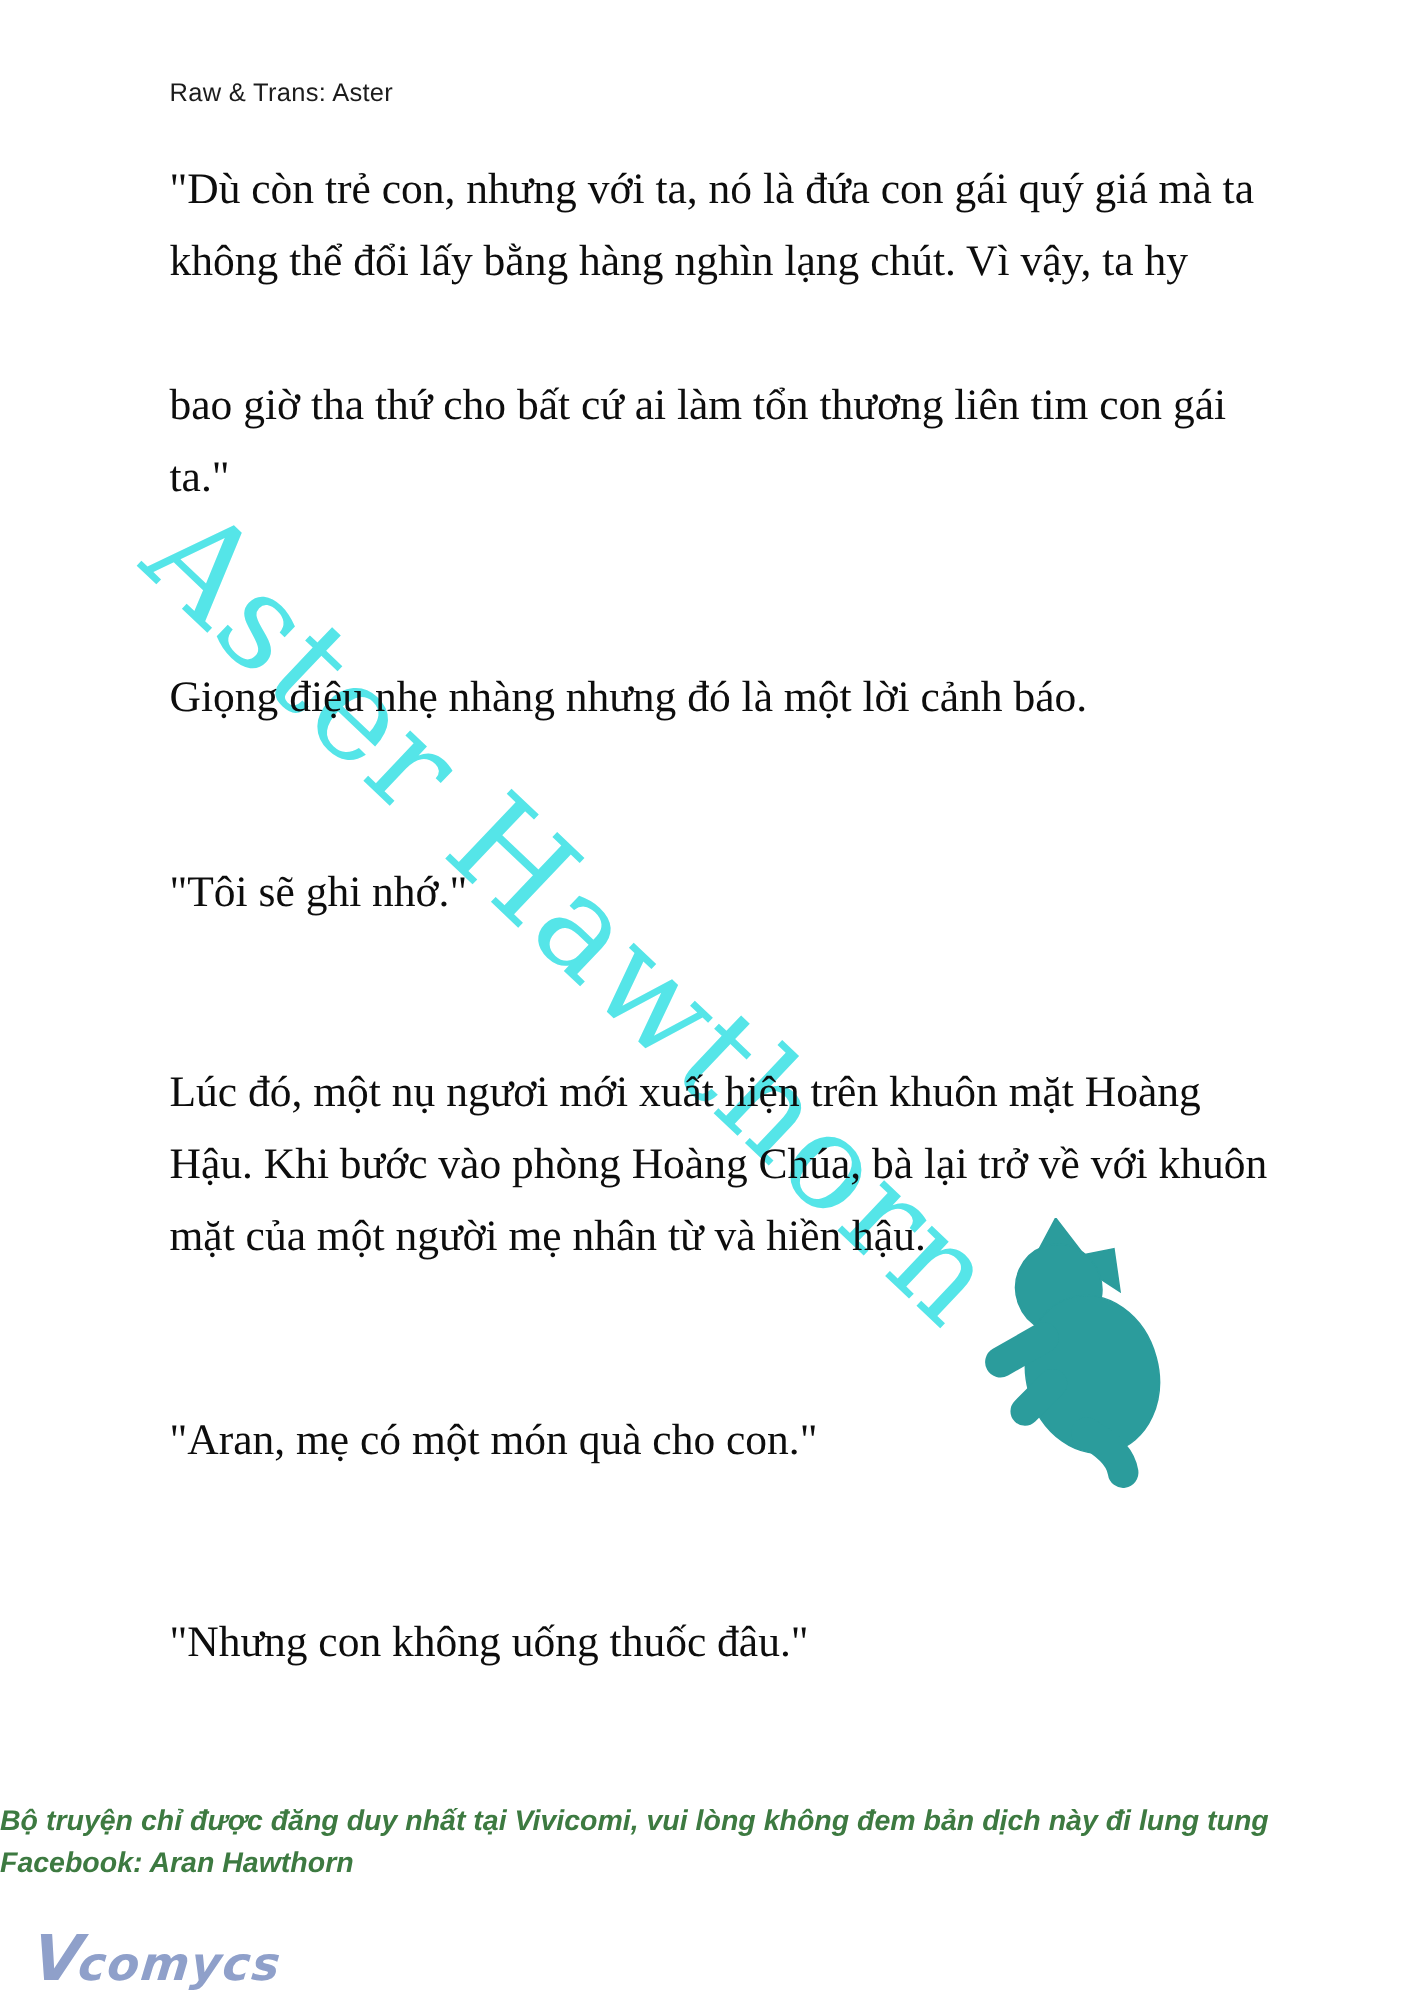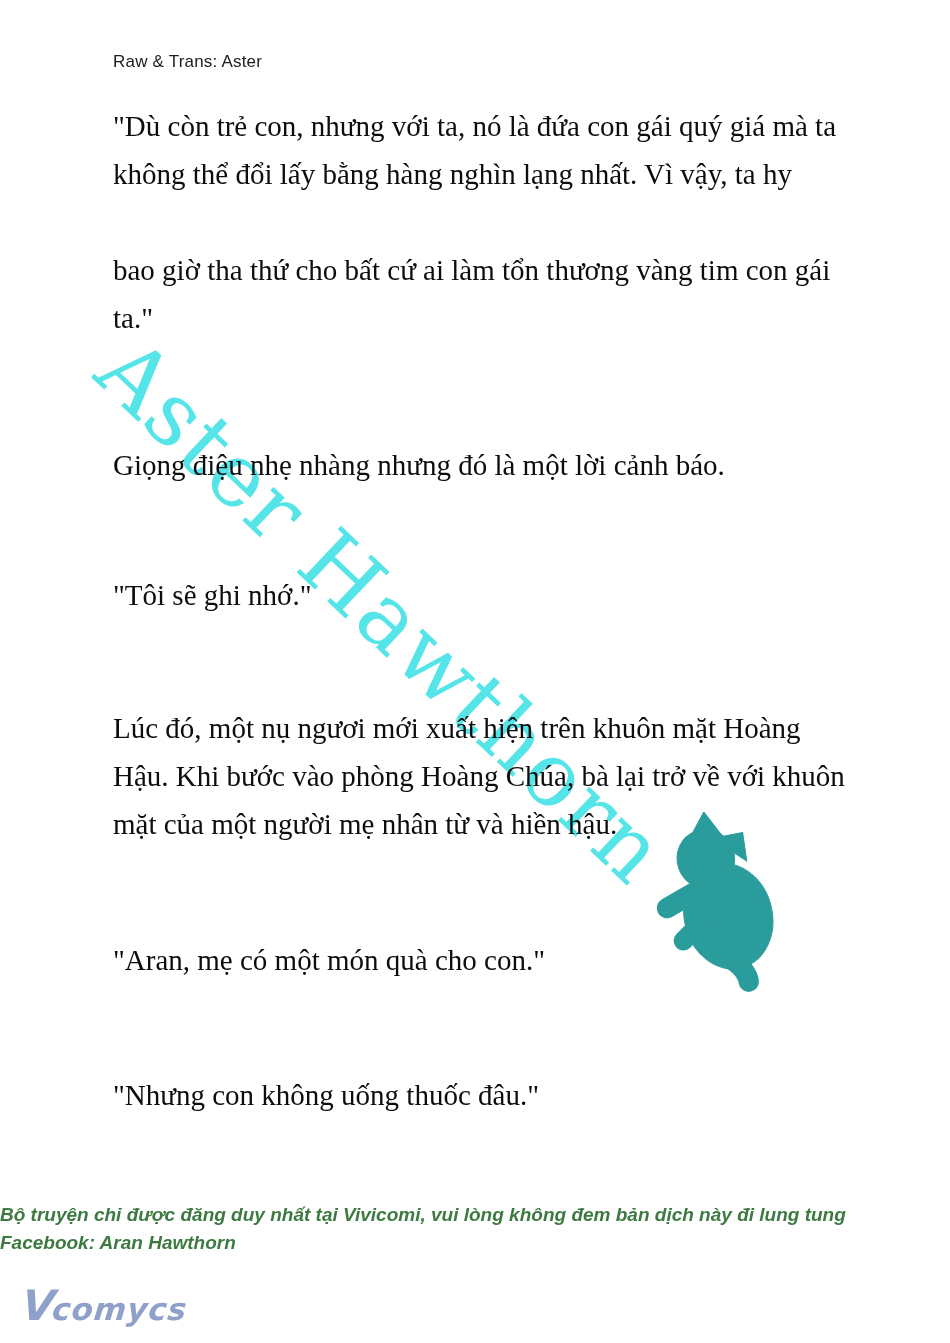--- a/index.html
+++ b/index.html
@@ -70,23 +70,23 @@
 
 <div class="page">
 
   <div class="header-credit">Raw &amp; Trans: Aster</div>
 
   <div class="watermark" style="color: rgb(85, 229, 232);">Aster Hawthorn</div>
 
   <div class="body-text">
     <p class="para p1">
       <span class="line">"Dù còn trẻ con, nhưng với ta, nó là đứa con gái quý giá mà ta</span><br>
-      <span class="line">không thể đổi lấy bằng hàng nghìn lạng nhất. Vì vậy, ta hy</span><br>
+      <span class="line">không thể đổi lấy bằng hàng nghìn lạng chút. Vì vậy, ta hy</span><br>
       <br>
-      <span class="line">bao giờ tha thứ cho bất cứ ai làm tổn thương vàng tim con gái</span><br>
+      <span class="line">bao giờ tha thứ cho bất cứ ai làm tổn thương liên tim con gái</span><br>
       <span class="line">ta."</span>
     </p>
     <p class="para p2">
       <span class="line">Giọng điệu nhẹ nhàng nhưng đó là một lời cảnh báo.</span>
     </p>
     <p class="para p3">
       <span class="line">"Tôi sẽ ghi nhớ."</span>
     </p>
     <p class="para p4">
       <span class="line">Lúc đó, một nụ ngươi mới xuất hiện trên khuôn mặt Hoàng</span><br>

